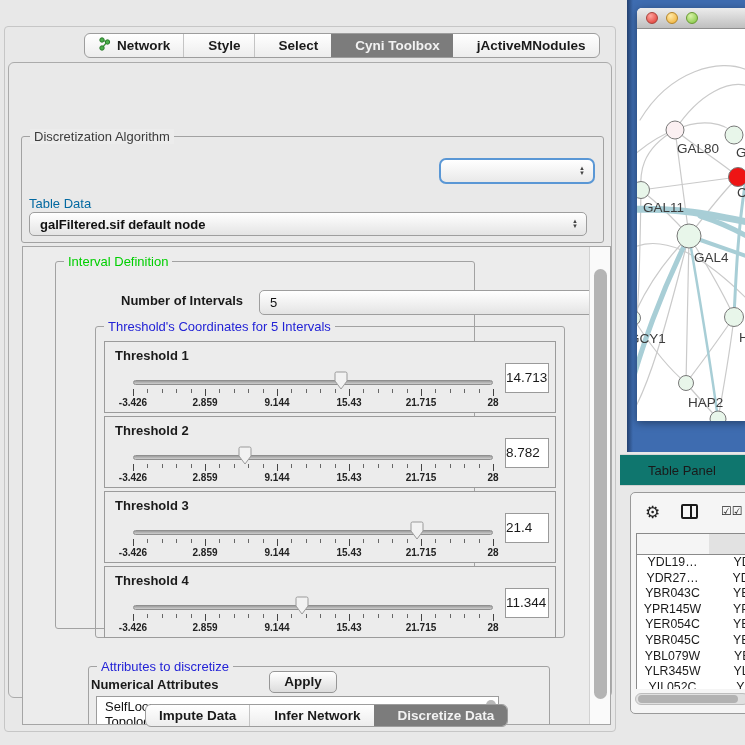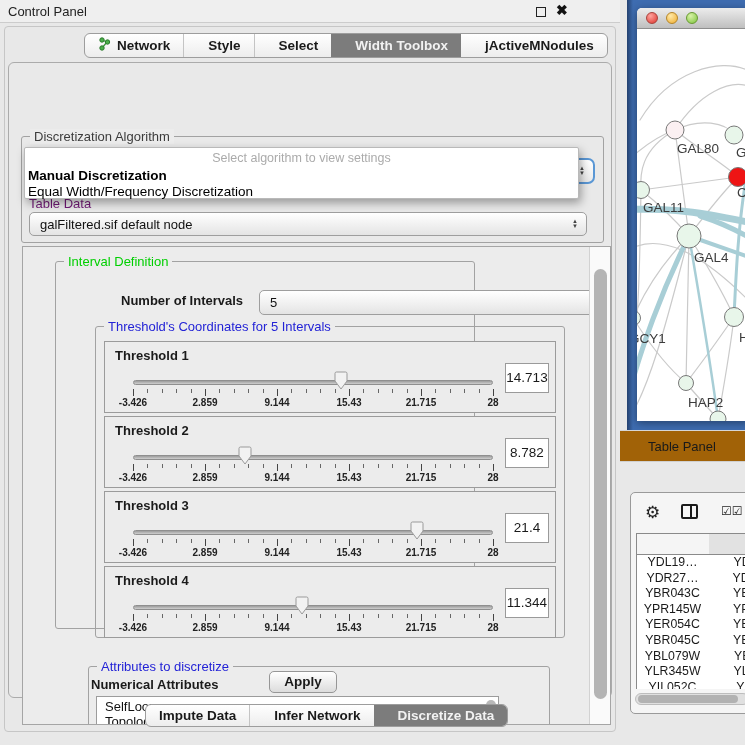--- a/index.html
+++ b/index.html
@@ -27,27 +27,27 @@
   #outer-panel { left:8px; top:62px; width:604px; height:636px; border:1px solid #ababab; border-radius:6px; background:#e9e9e9; }
 
   
   .group { position:absolute; border:1px solid #a2a2a2; border-radius:3px; }
   .group-title { position:absolute; top:-8px; left:8px; background:#e9e9e9; padding:0 4px; font-size:13px; white-space:nowrap; }
   .t-gray { color:#3c3c3c; }
   .t-green { color:#00cf00; }
   .t-blue { color:#2323d6; }
 
   #algo-group { left:12px; top:73px; width:583px; height:107px; }
-  #table-data-label { left:20px; top:133px; font-size:13px; color:#701a75; z-index:1; }
+  #table-data-label { left:20px; top:133px; font-size:13px; color:#0369a1; z-index:1; }
 
   .combo { position:absolute; background:linear-gradient(#ffffff,#e4e4e4); border:1px solid #9e9e9e;
     border-radius:5px; font-size:13px; display:flex; align-items:center; padding:0 10px; color:#111; }
   .stepper { position:absolute; right:8px; top:50%; transform:translateY(-50%); display:flex; flex-direction:column;
     font-size:6px; line-height:5px; color:#444; }
-  #table-combo { left:20px; top:149px; width:558px; height:24px; }
+  #table-combo { left:20px; top:149px; width:558px; height:24px;font-weight:bold; }
   #algo-combo { left:430px; top:95px; width:156px; height:26px; border:2.5px solid #5a97d5; border-radius:7px;
     background:linear-gradient(#ffffff,#e9e9e9); z-index:2; }
 
   #algo-popup { left:15px; top:84px; width:555px; height:52px; background:#ffffff; border:1px solid #b9b9b9;
     border-radius:2px; box-shadow:2px 4px 10px rgba(0,0,0,0.35); z-index:5; }
   #popup-placeholder { position:absolute; top:3px; left:0; width:100%; text-align:center; font-size:12.5px; color:#ababab; }
   .popup-item { position:absolute; left:3px; font-size:13.5px; color:#000; white-space:nowrap; }
 
   #scroll-panel { left:13px; top:183px; width:589px; height:479px; border:1px solid #a5a5a5; background:#ececec; overflow:hidden; }
   #v-scrollbar { left:566px; top:0; width:22px; height:479px; background:#fafafa; border-left:1px solid #d2d2d2; }
@@ -63,21 +63,21 @@
   .th-label { position:absolute; left:10px; top:6px; font-size:13px; font-weight:bold; }
   .th-track { position:absolute; left:28px; top:38px; width:360px; height:5px; border-radius:3px;
     background:linear-gradient(#9c9c9c,#cfcfcf); border:1px solid #8f8f8f; }
   .th-thumb { position:absolute; top:29px; }
   .th-ticks { position:absolute; left:28px; top:47px; width:360px; height:7px; }
   .tick { position:absolute; top:0; width:1px; height:4px; background:#666; }
   .tick.major { height:7px; background:#444; }
   .th-ticklabels { position:absolute; left:28px; top:55px; width:360px; height:12px; }
   .th-ticklabel { position:absolute; width:44px; margin-left:-22px; text-align:center; font-size:10px; font-weight:bold; color:#222; }
   .th-value { position:absolute; left:400px; top:21px; width:44px; height:30px; background:#ffffff; border:1px solid #9a9a9a;
-    font-size:13.5px; text-align:center; line-height:28px; }
+    font-size:13.5px; line-height:28px; }
 
   #attr-group { left:32px; top:404px; width:462px; height:90px; }
   #attr-subtitle { left:35px; top:415px; font-size:13px; font-weight:bold; }
   #attr-list { left:40px; top:434px; width:403px; height:60px; background:#ffffff; border:1px solid #9c9c9c; overflow:hidden; }
   .attr-item { font-size:13px; line-height:14.5px; padding-left:8px; color:#111; }
   #attr-list .attr-item:first-child { padding-top:3px; }
   #attr-vscroll { position:absolute; right:2px; top:3px; width:10px; height:36px; background:#b9b9b9; border-radius:5px; }
 
   #apply-btn { left:260px; top:608px; width:68px; height:22px; background:linear-gradient(#ffffff,#dcdcdc);
     border:1px solid #969696; border-radius:5px; font-size:13.5px; text-align:center; line-height:20px; font-weight:bold; }
@@ -93,21 +93,21 @@
     box-shadow:0 2px 8px rgba(0,0,0,0.4); }
   #net-titlebar { left:0; top:0; width:112px; height:21px; border-radius:5px 5px 0 0;
     background:linear-gradient(#ececec,#bfbfbf); border-bottom:1px solid #8e8e8e; }
   .tl { position:absolute; top:4px; width:12px; height:12px; border-radius:50%; }
   #tl-red   { left:9px;  background:radial-gradient(circle at 35% 30%, #ffa49e, #dd342c); border:1px solid #a8423c; }
   #tl-yellow{ left:29px; background:radial-gradient(circle at 35% 30%, #ffe9a8, #eeac2e); border:1px solid #b5862a; }
   #tl-green { left:49px; background:radial-gradient(circle at 35% 30%, #d9f2a8, #7cc43c); border:1px solid #699a33; }
   #net-canvas { left:0; top:21px; }
 
   
-  #tp-header { left:620px; top:430px; width:125px; height:32px; background:#a16207;
+  #tp-header { left:620px; top:454px; width:125px; height:32px; background:#0f766e;
     border-top:1px solid #d6d6d6; border-bottom:1px solid #d0d0d0; }
   #tp-title { left:28px; top:8px; font-size:13px; color:#1a1a1a; }
   #table-window { left:630px; top:492px; width:120px; height:222px; background:#f5f5f5;
     border:1px solid #9a9a9a; border-radius:5px; overflow:hidden; }
   #tw-toolbar { left:0; top:0; width:120px; height:38px; }
   #gear-ic { left:14px; top:9px; font-size:17px; color:#222; }
   #split-ic { left:50px; top:11px; width:17px; height:15px; border:2px solid #1a1a1a; border-radius:2px; }
   #split-ic::after { content:""; position:absolute; left:50%; top:0; width:2px; height:100%; background:#1a1a1a; }
   #check-ics { left:90px; top:11px; font-size:12px; letter-spacing:0px; color:#222; }
   .tcell { position:absolute; overflow:hidden; white-space:nowrap; }
@@ -120,46 +120,41 @@
   .trow .c0 { position:absolute; left:0; width:71px; text-align:center; font-size:12.3px; line-height:15.6px; }
   .trow .c1 { position:absolute; left:72px; width:80px; text-align:center; font-size:12.3px; line-height:15.6px; }
   #h-scrollbar { left:4px; top:200px; width:114px; height:12px; background:#e0e0e0; border:1px solid #bdbdbd; border-radius:6px; }
   #h-thumb { left:2px; top:1px; width:100px; height:8px; background:#b2b2b2; border-radius:4px; }
 </style>
 </head>
 <body>
 
 <div id="stage">
 
-  <div class="abs" id="titlebar">
-    <div class="abs" id="cp-title">Control Panel</div>
-    <div class="abs" id="float-btn"></div>
-    <div class="abs" id="close-btn">✖</div>
-  </div>
 
   <div class="abs" id="cp-frame"></div>
 
   <div class="abs" id="tabbar">
       <div class="tab">
         <span class="ticon"><svg width="13" height="14" viewBox="0 0 13 14">
             <path d="M4,3 L9,5 M9,5 L4,11" stroke="#3f9c3f" stroke-width="1.3" fill="none"></path>
             <circle cx="4" cy="3" r="2.2" fill="#49b049" stroke="#2d7a2d"></circle>
             <circle cx="9.5" cy="5" r="2.2" fill="#49b049" stroke="#2d7a2d"></circle>
             <circle cx="4" cy="11" r="2.2" fill="#49b049" stroke="#2d7a2d"></circle>
           </svg></span>
         <span>Network</span>
       </div>
       <div class="tab">
         <span>Style</span>
       </div>
       <div class="tab">
         <span>Select</span>
       </div>
       <div class="tab active">
-        <span>Width Toolbox</span>
+        <span>Cyni Toolbox</span>
       </div>
       <div class="tab">
         <span>jActiveMNodules</span>
       </div>
     </div>
 
   <div class="abs" id="outer-panel">
 
     <div class="group" id="algo-group">
       <span class="group-title t-gray">Discretization Algorithm</span>
@@ -174,25 +169,20 @@
 
     <div class="abs" id="table-data-label">Table Data</div>
     <div class="combo abs" id="table-combo">
       <span>galFiltered.sif default node</span>
       <span class="stepper">
           <span>▲</span>
           <span>▼</span>
         </span>
     </div>
 
-    <div class="abs" id="algo-popup">
-      <div id="popup-placeholder">Select algorithm to view settings</div>
-    <div class="popup-item" style="top: 20px; font-weight: bold;">Manual Discretization</div>
-        <div class="popup-item" style="top: 36px; font-weight: normal;">Equal Width/Frequency Discretization</div>
-      </div>
 
     <div class="abs" id="scroll-panel">
 
       <div class="group" id="interval-group">
         <span class="group-title t-green">Interval Definition</span>
 
         <div class="abs" id="noi-label">Number of Intervals</div>
         <div class="combo abs" id="noi-combo">
           <span>5</span>
           <span class="stepper">

